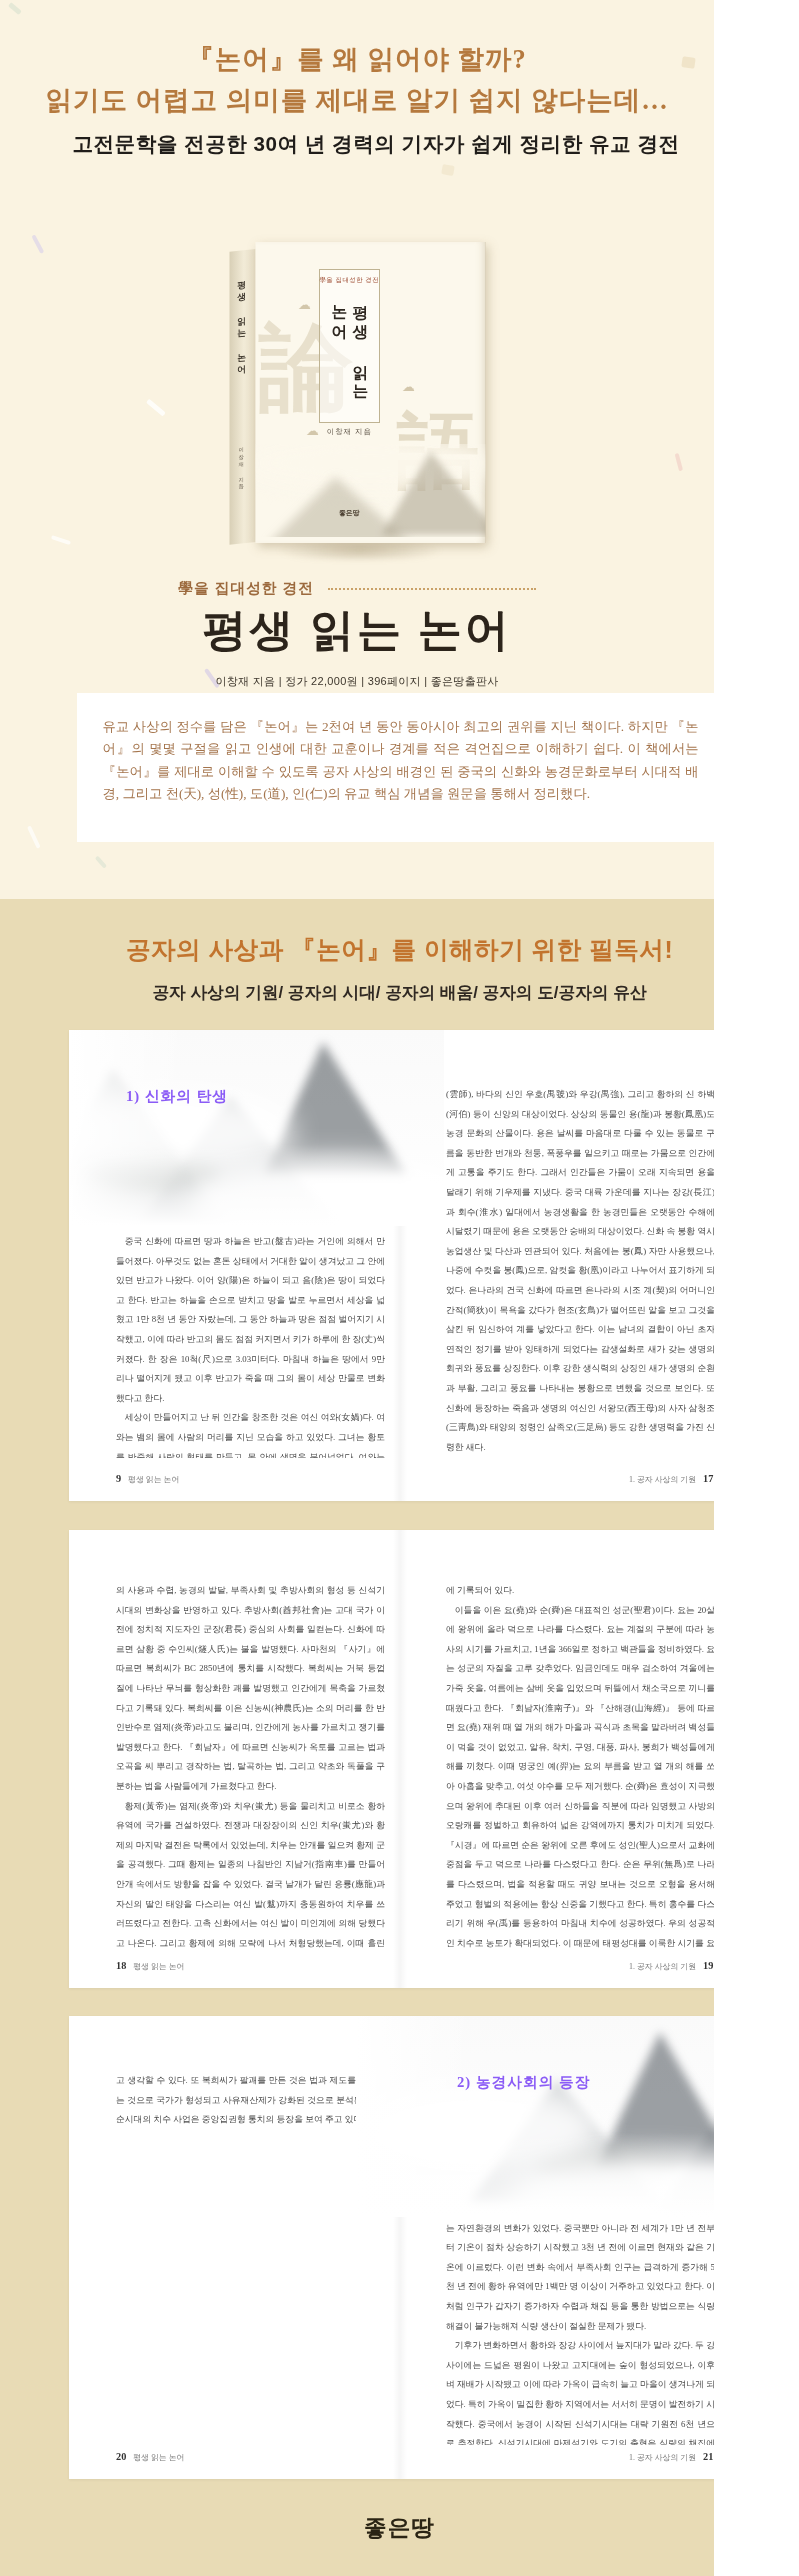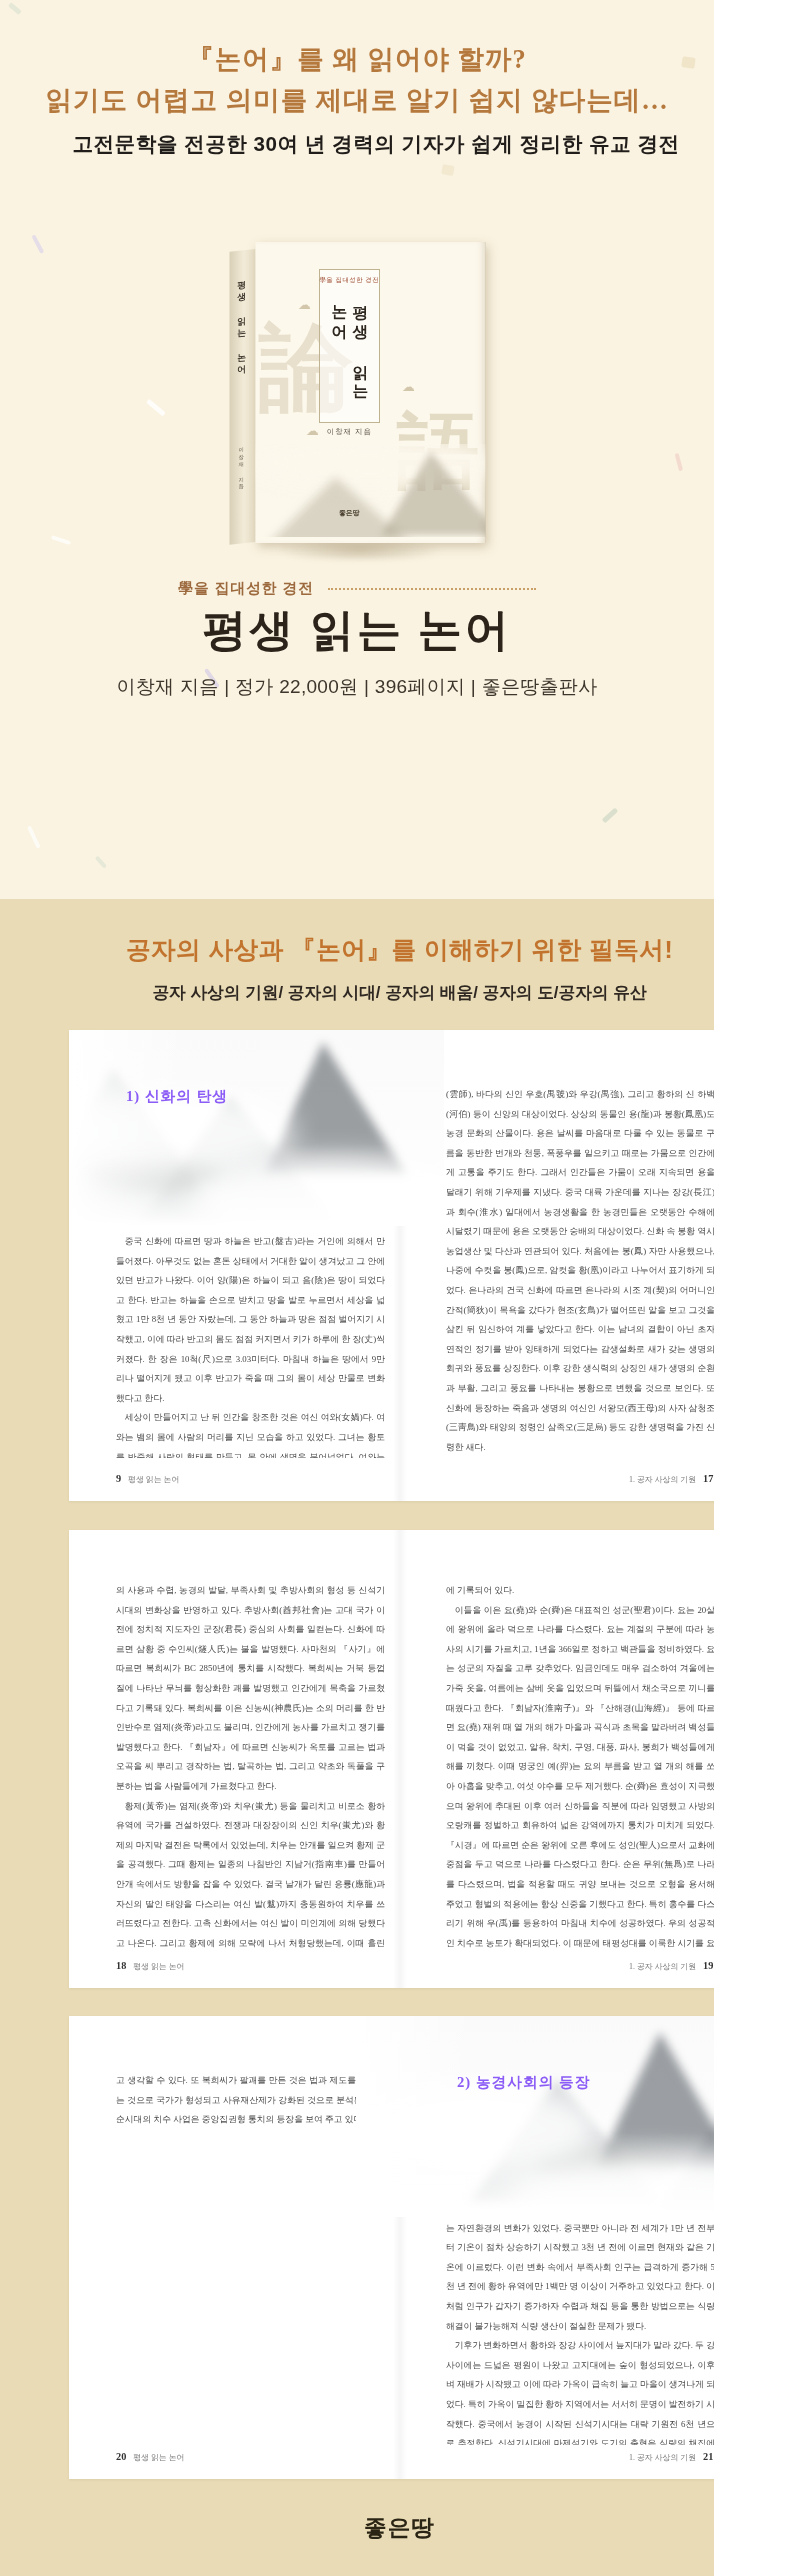--- a/index.html
+++ b/index.html
@@ -64,21 +64,21 @@
   .cover-ink .fg{left:-5%;top:-10%;width:110%;height:60%;border-radius:50%;
       background:rgba(252,248,236,.95);filter:blur(9.8px);}
   .cover-pub{position:absolute;left:41%;bottom:25.5px;transform:translateX(-50%);
       font-size:6.9px;font-weight:700;color:#4e4233;z-index:3;}
   
   .kicker{position:absolute;top:579px;width:100%;display:flex;justify-content:center;align-items:center;gap:13.7px;}
   .kicker-text{font-size:14.7px;font-weight:700;color:#9c6a3e;letter-spacing:1px;}
   .kicker-dots{width:208px;height:0;border-top:2.9px dotted #c9a168;}
   .title{position:absolute;top:601px;width:100%;text-align:center;margin:0;
       font-family:"Liberation Serif",serif;font-size:44px;font-weight:700;color:#2c241b;letter-spacing:2.9px;}
-  .meta{position:absolute;top:674px;width:100%;text-align:center;font-size:19px;color:#3d362c;letter-spacing:0.3px;}
+  .meta{position:absolute;top:674px;width:100%;text-align:center;font-size:11px;color:#3d362c;letter-spacing:0.3px;}
   .desc-card{position:absolute;top:693px;left:77px;width:647px;height:149px;background:#ffffff;}
   .desc{margin:0;padding:22.6px 25.5px 0 25.5px;font-family:"Liberation Serif",serif;font-size:13.3px;
       line-height:22.6px;color:#a4744c;text-align:justify;word-break:break-all;}
   
   .banner{position:absolute;top:899px;left:0;width:799px;height:1677px;background:#e8dbb5;}
   .b-head{position:absolute;top:34px;width:100%;text-align:center;font-size:24.6px;font-weight:800;
       color:#c2742e;letter-spacing:0.5px;}
   .b-sub{position:absolute;top:82px;width:100%;text-align:center;font-size:16.7px;font-weight:700;color:#2f2822;}
   
   .spread{position:absolute;left:69px;width:662px;background:#ffffff;box-shadow:0 1px 2.9px rgba(0,0,0,.06);}
@@ -180,20 +180,23 @@
     </div>
   </div>
 
   <div class="kicker">
     <span class="kicker-text">學을 집대성한 경전</span>
     <span class="kicker-dots"></span>
   </div>
   <h1 class="title">평생 읽는 논어</h1>
   <div class="meta">이창재 지음 | 정가 22,000원 | 396페이지 | 좋은땅출판사</div>
 
+  <div class="desc-card">
+    <p class="desc">유교 사상의 정수를 담은 『논어』는 2천여 년 동안 동아시아 최고의 권위를 지닌 책이다. 하지만 『논어』의 몇몇 구절을 읽고 인생에 대한 교훈이나 경계를 적은 격언집으로 이해하기 쉽다. 이 책에서는 『논어』를 제대로 이해할 수 있도록 공자 사상의 배경인 된 중국의 신화와 농경문화로부터 시대적 배경, 그리고 천(天), 성(性), 도(道), 인(仁)의 유교 핵심 개념을 원문을 통해서 정리했다.</p>
+  </div>
 
   <section class="banner">
     <div class="b-head">공자의 사상과 『논어』를 이해하기 위한 필독서!</div>
     <div class="b-sub">공자 사상의 기원/ 공자의 시대/ 공자의 배움/ 공자의 도/공자의 유산</div>
 
     <div class="spread s1">
       <div class="ink ink-s1">
         <i class="tri t3"></i>
           <i class="tri t2"></i>
           <i class="tri t1"></i>

